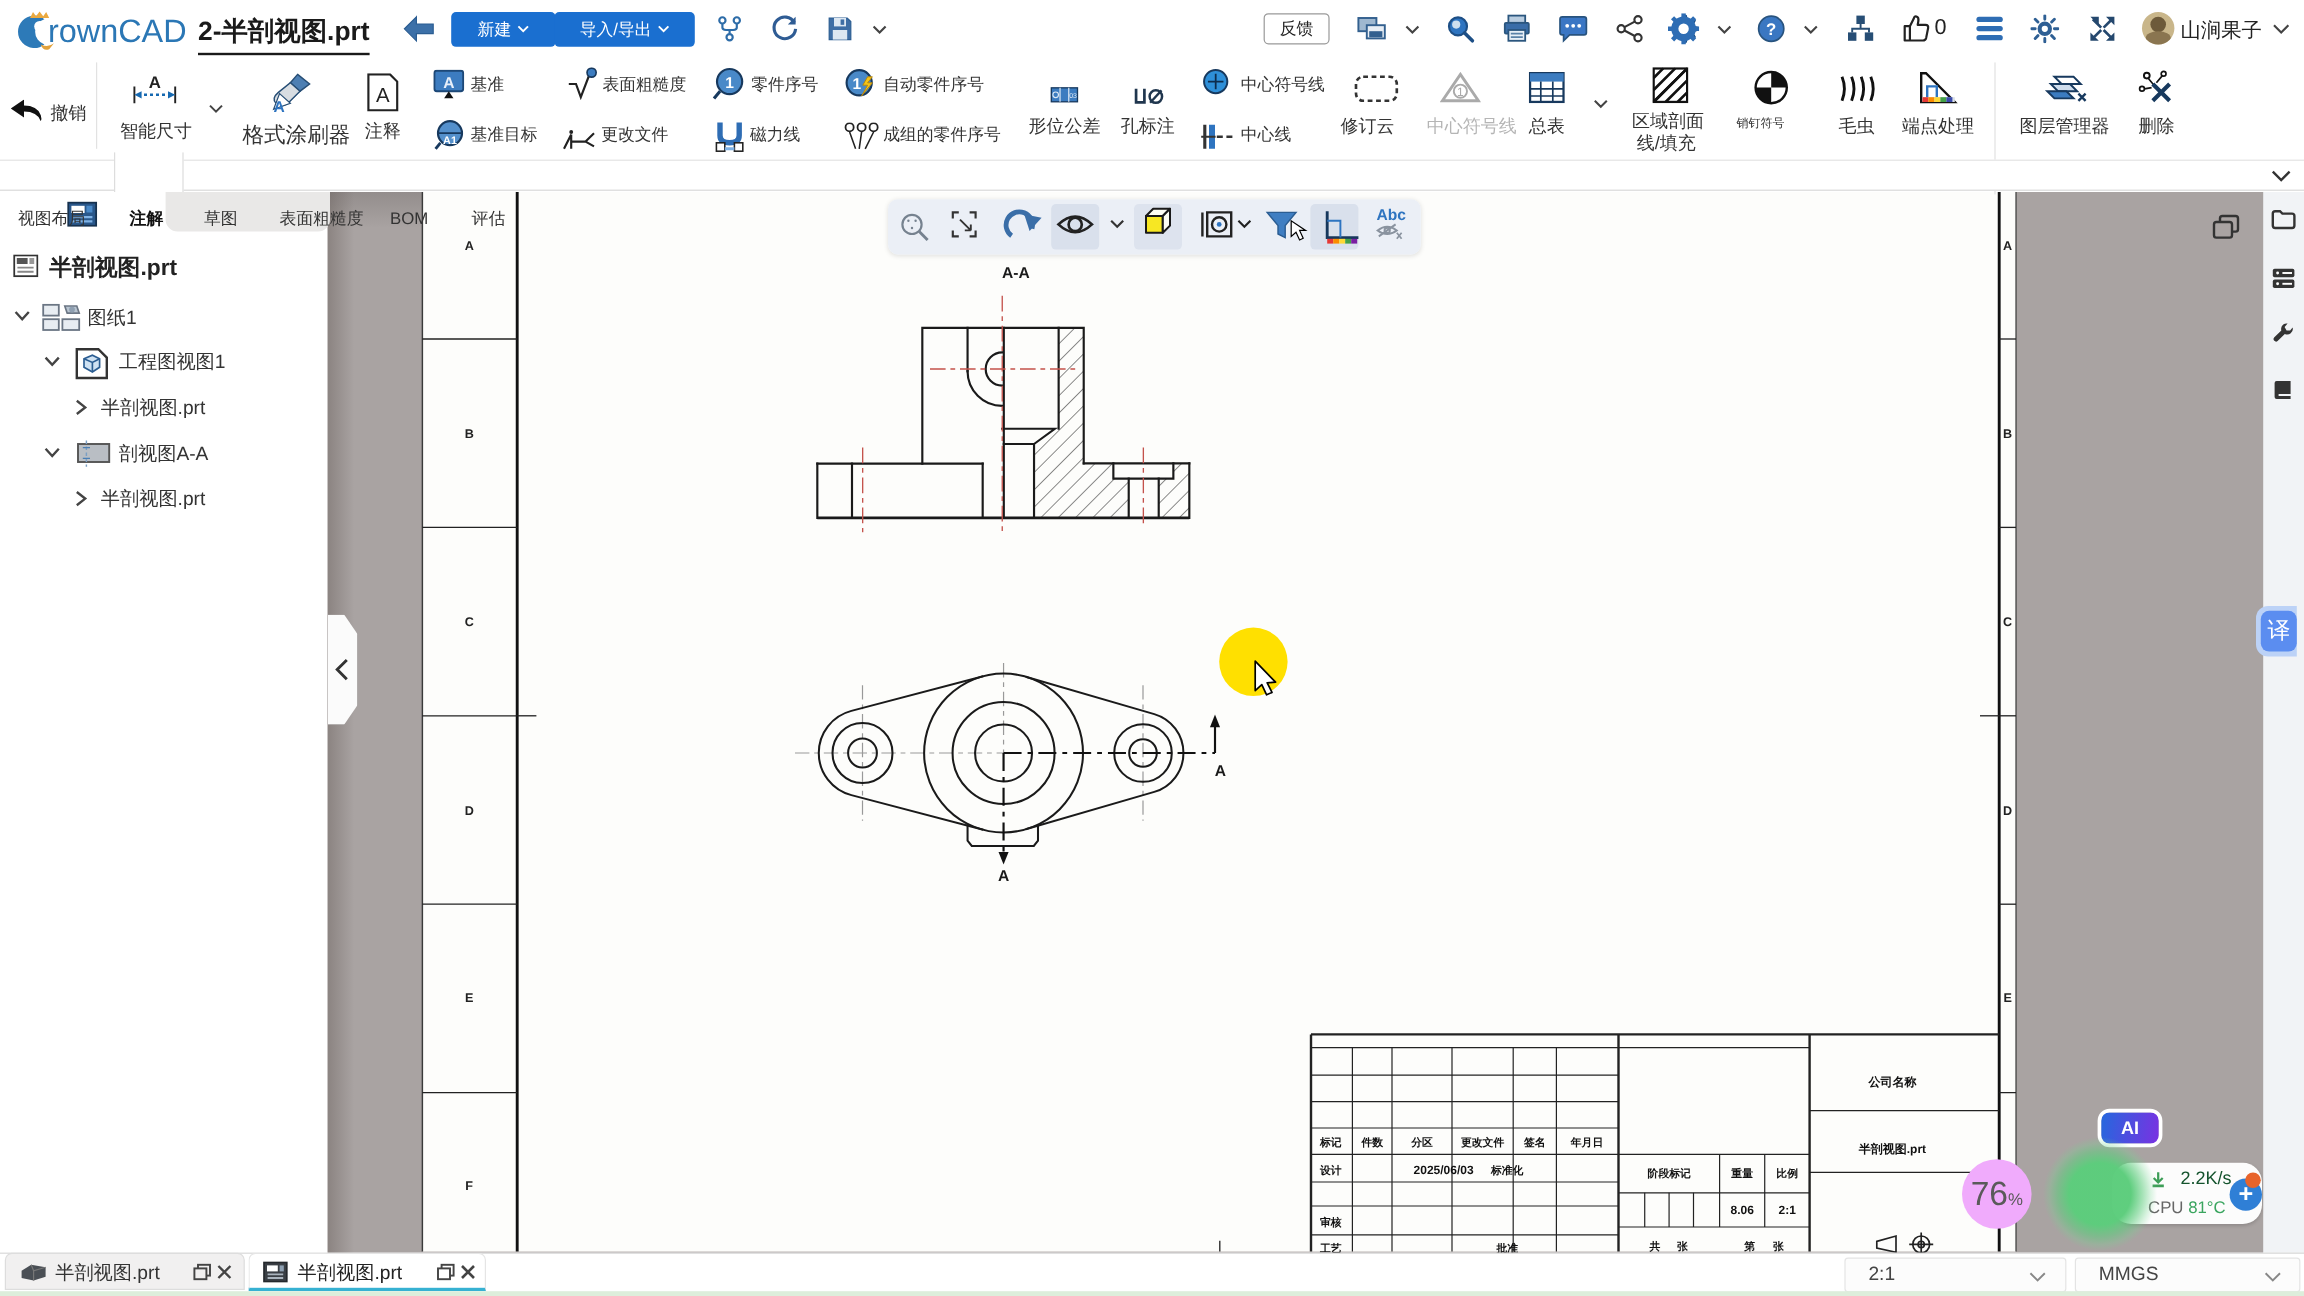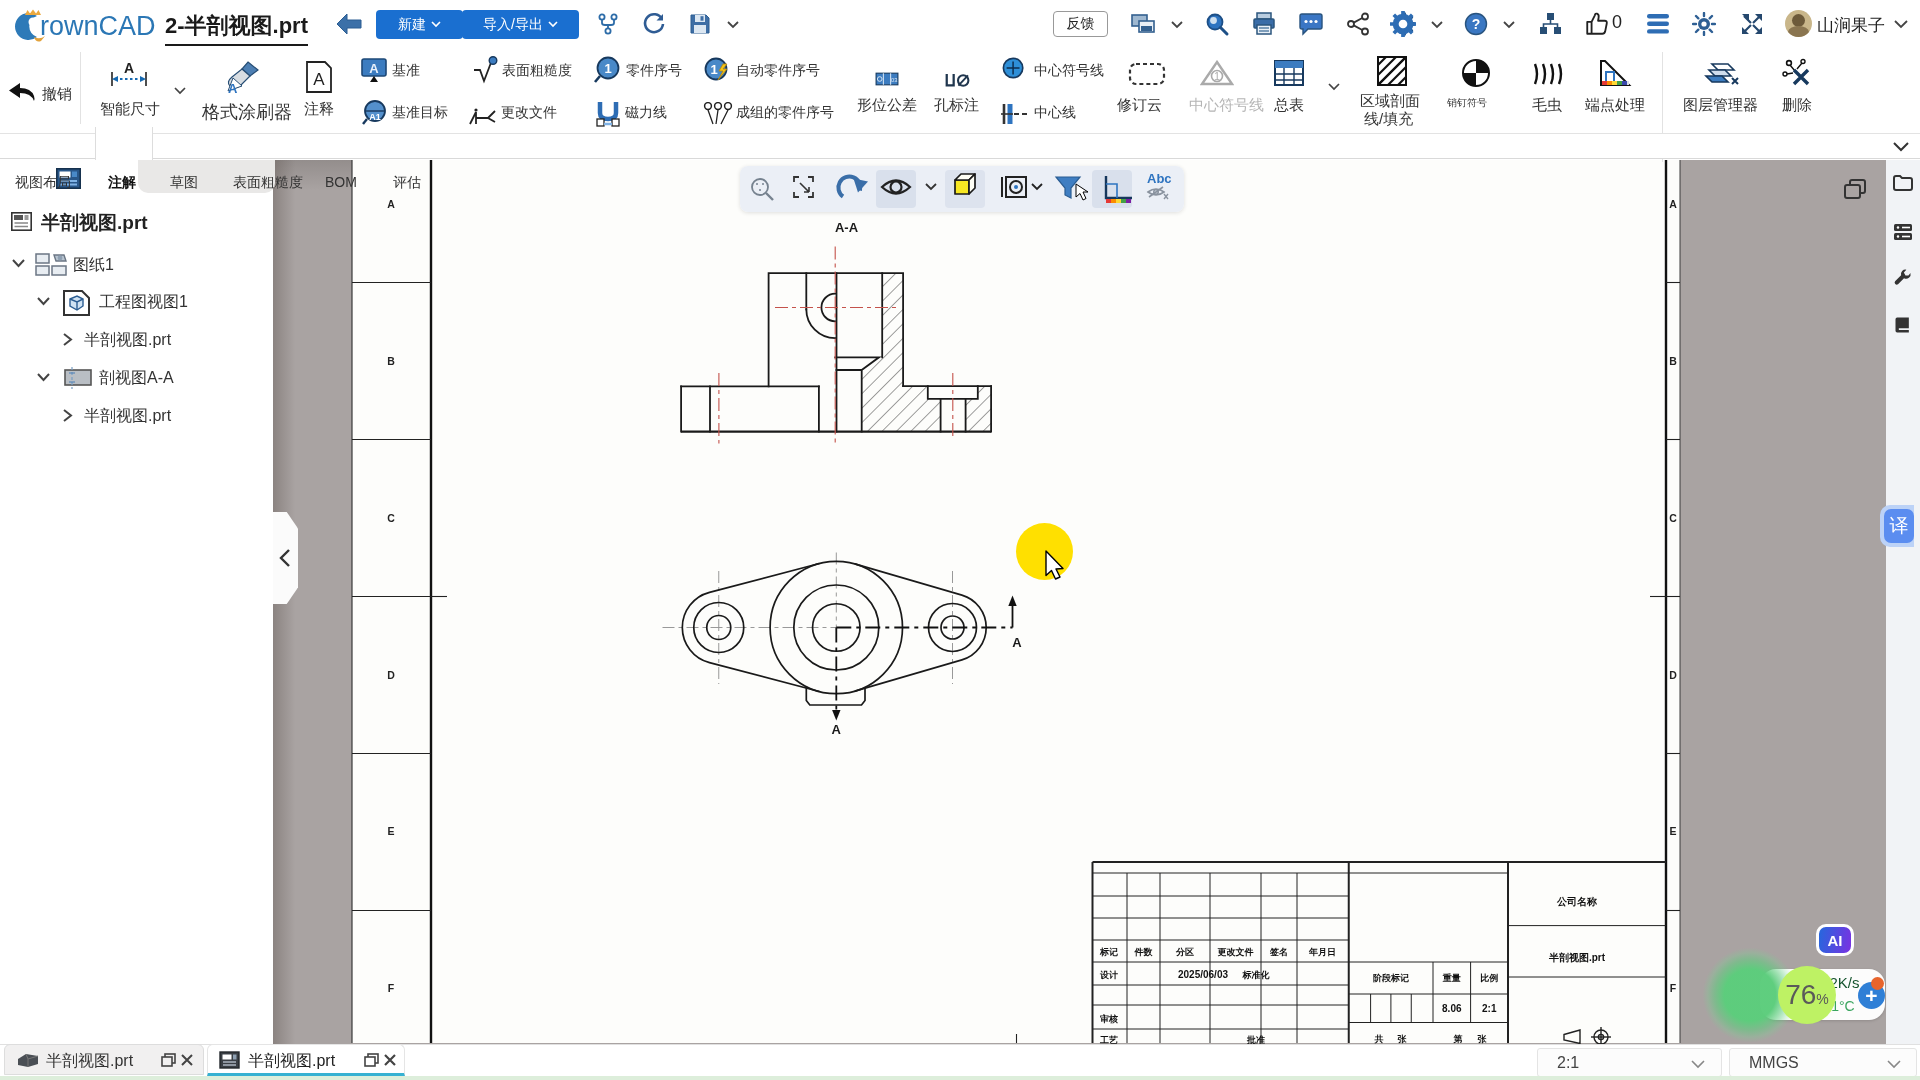--- a/index.html
+++ b/index.html
@@ -343,34 +343,34 @@
 <svg class="abs" style="left:1893px;top:268px" width="20" height="20" viewBox="0 0 24 24">
   <path d="M21 6 a5.5 5.5 0 0 1 -7.8 6.3 L6 19.5 a2.5 2.5 0 0 1 -3.5 -3.5 L9.7 8.8 A5.5 5.5 0 0 1 16 2 L13 5.5 L15 9 L18.5 9 Z" fill="#333"></path>
 </svg>
 <svg class="abs" style="left:1893px;top:315px" width="20" height="20" viewBox="0 0 24 24">
   <path d="M5 3 Q3 3 3 5 L3 19 Q3 21 5 21 L19 21 L19 18 L7 18 L7 16 L19 16 L19 3 Z" fill="#333"></path>
 </svg>
 
 <div class="abs" style="left:1880px;top:505px;width:34px;height:42px;background:#bcd2f7;border-radius:10px 0 0 10px"></div>
 <div class="abs" style="left:1884px;top:509px;width:30px;height:34px;background:#5b8df0;border-radius:7px;color:#fff;font-size:19px;display:flex;align-items:center;justify-content:center">译</div>
 
-<div class="abs" style="left:1816px;top:924px;width:38px;height:32px;border-radius:10px;border:3px solid #fff;background:linear-gradient(100deg,#2568dd,#7a31e2);color:#fff;font-size:15px;font-weight:bold;display:flex;align-items:center;justify-content:center">AI</div>
+<div class="abs" style="left:1748px;top:924px;width:54px;height:32px;border-radius:10px;border:3px solid #fff;background:linear-gradient(100deg,#2568dd,#7a31e2);color:#fff;font-size:15px;font-weight:bold;display:flex;align-items:center;justify-content:center">AI</div>
 
 <div class="abs" style="left:1760px;top:969px;width:125px;height:51px;background:#fcfcfc;border-radius:16px;box-shadow:0 1px 3px rgba(0,0,0,0.15)"></div>
 <svg class="abs" style="left:1791px;top:976px" width="15" height="15" viewBox="0 0 16 16">
   <path d="M8 1 L8 9 M4 6 L8 10 L12 6" stroke="#3d9e57" stroke-width="2" fill="none"></path>
   <path d="M3 13 L13 13" stroke="#3d9e57" stroke-width="2.4"></path>
 </svg>
 <div class="abs" style="left:1817px;top:974px;font-size:15px;color:#14532d">2.2K/s</div>
 <div class="abs" style="left:1790px;top:998px;font-size:14px;color:#666">CPU <span style="color:#3aa55f">81°C</span></div>
 <div class="abs" style="left:1858px;top:982px;width:27px;height:27px;border-radius:50%;background:#2f7fd6;color:#fff;font-size:21px;font-weight:bold;display:flex;align-items:center;justify-content:center">+</div>
 <div class="abs" style="left:1871px;top:977px;width:13px;height:13px;border-radius:50%;background:#e8642c"></div>
 
 <div class="abs" style="left:1702px;top:947px;width:96px;height:96px;border-radius:50%;background:radial-gradient(circle, rgba(92,205,124,0.98) 38%, rgba(92,205,124,0.55) 52%, rgba(110,215,140,0.25) 62%, rgba(110,215,140,0) 70%)"></div>
-<div class="abs" style="left:1778px;top:966px;width:58px;height:58px;border-radius:50%;background:#bef264;display:flex;align-items:center;justify-content:center">
+<div class="abs" style="left:1635px;top:966px;width:58px;height:58px;border-radius:50%;background:#f0abfc;display:flex;align-items:center;justify-content:center">
   <span style="font-size:28px;color:#5a5a5a">76<span style="font-size:14px">%</span></span>
 </div>
 <div id="header">
 
   <svg class="abs" style="left:12px;top:6px" width="150" height="38" viewBox="0 0 150 38">
     <path d="M25 10 A 13.5 13.5 0 1 0 25 31 A 11 11 0 0 1 25 10 Z" fill="#2d7ab8"></path>
     <circle cx="21" cy="16" r="4.5" fill="#fff"></circle>
     <path d="M22 31 q6 3 11 -1 l-4 5 q-5 2 -7 -4z" fill="#e2a23c"></path>
     <path d="M13 9 l2.5-5 2.5 3.5 3-4 3 4 2.5-3.5 2.5 5z" fill="#eba93f"></path>
     <text x="28" y="29" font-size="27" fill="#2b77b5" font-family="Liberation Sans">rownCAD</text>

